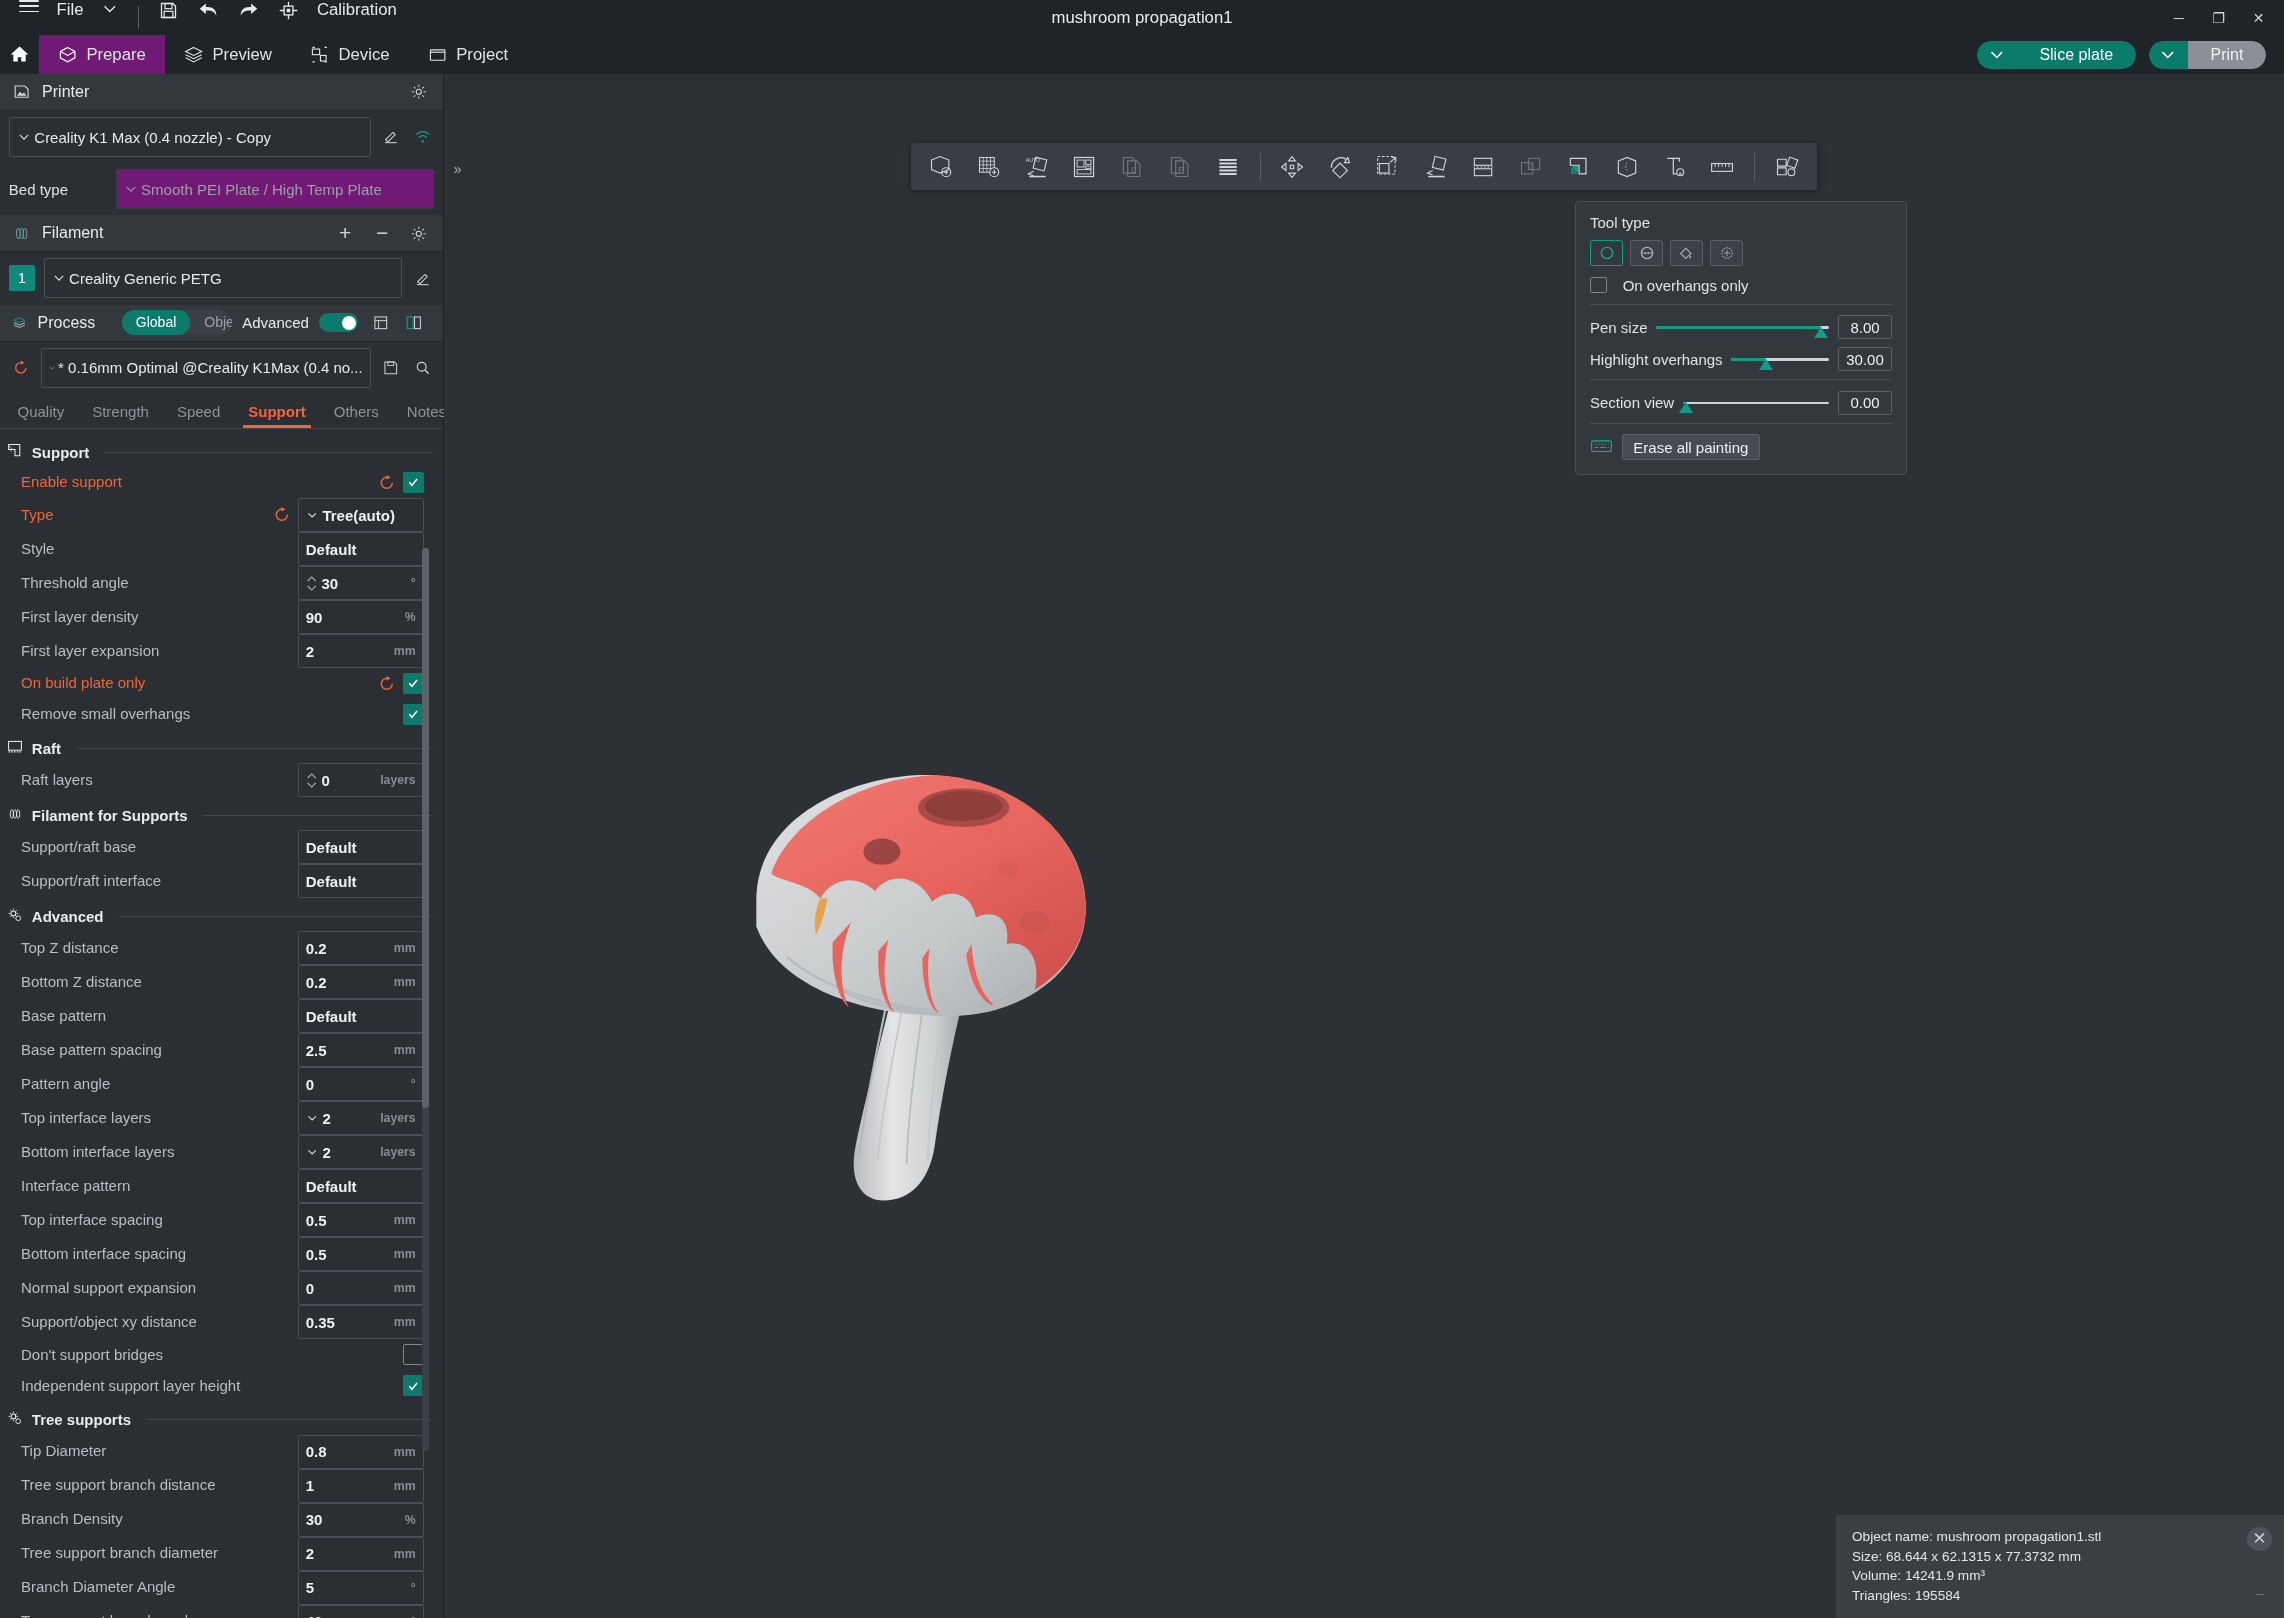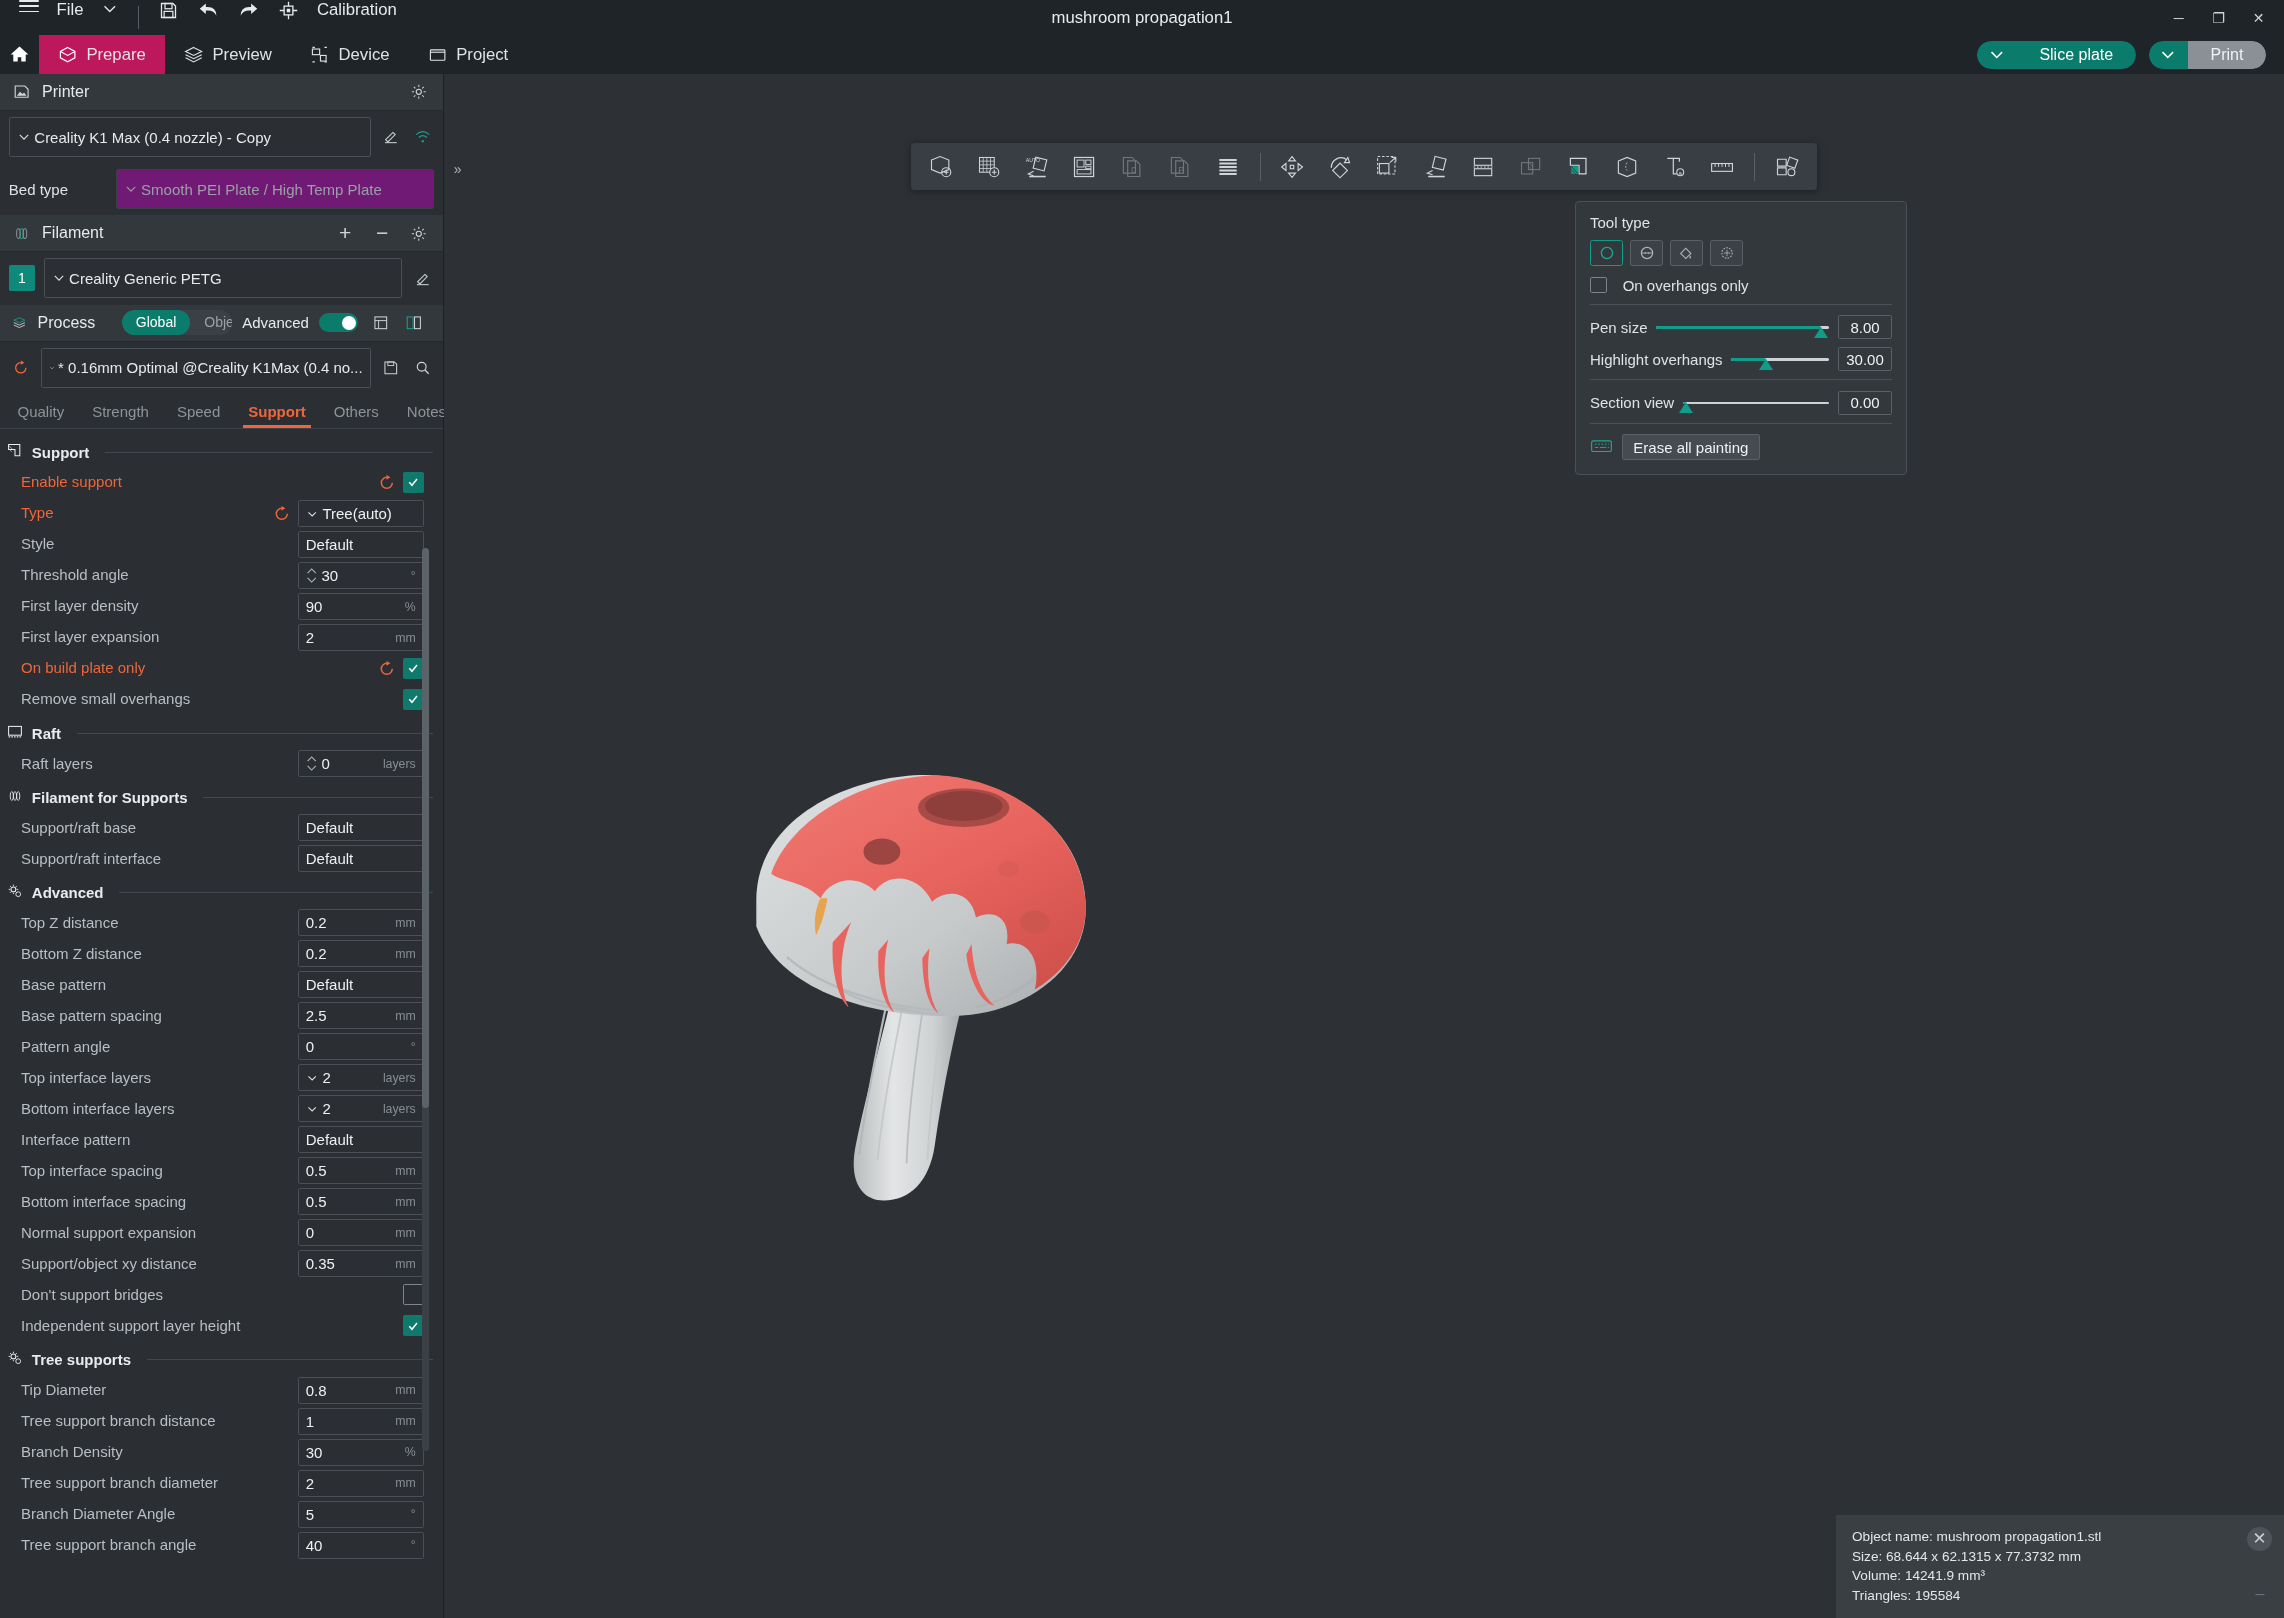--- a/index.html
+++ b/index.html
@@ -33,21 +33,21 @@
   
   .navbar {
     height: 39px; background: #1e2427; display: flex; align-items: stretch;
     flex: 0 0 39px; position: relative;
   }
   .nav-home { width: 39px; display: flex; align-items: center; justify-content: center; }
   .nav-tab {
     display: flex; align-items: center; gap: 8.8px; padding: 0 19.3px;
     font-size: 16.7px; color: #dfe3e6; cursor: default;
   }
-  .nav-tab.active { background: #be185d; }
+  .nav-tab.active { background: #701a75; }
   .nav-right { margin-left: auto; display: flex; align-items: center; gap: 12.3px; padding-right: 17.6px; }
   .btn-split { display: flex; align-items: center; height: 28px; border-radius: 14px; overflow: hidden; }
   .btn-split .caret {
     background: #0b7b6c; width: 39px; height: 28px; display: flex; align-items: center; justify-content: center;
     border-top-left-radius: 14px; border-bottom-left-radius: 14px;
   }
   .btn-split .main {
     background: #0b7b6c; padding: 0 23px; height: 28px; display: flex; align-items: center;
     font-size: 16px; color: #ffffff; border-top-right-radius: 14px; border-bottom-right-radius: 14px;
   }
@@ -110,21 +110,21 @@
   .srow { display: flex; align-items: center; min-height: 31px; padding: 0 19.3px 0 21px; }
   .srow .name { font-size: 15px; color: #b8bec3; flex: 1; line-height: 1.22; padding-right: 7px; }
   .srow .name.hl { color: #f0653a; }
   .srow .ctl { width: 151px; flex: 0 0 151px; display: flex; align-items: center; justify-content: flex-end; gap: 7px; }
 
   .reset { width: 17.6px; height: 17.6px; flex: 0 0 17.6px; }
   .chk { width: 21px; height: 21px; background: #0f7a6b; border-radius: 1.8px; display: flex; align-items: center; justify-content: center; }
   .chk.off { background: transparent; border: 0.9px solid #7e858a; }
   .field {
     width: 126px; height: 27px; background: #2b2f33; border: 0.9px solid #4a5055; border-radius: 1.8px;
-    display: flex; align-items: center; padding: 8px 7px; font-size: 15px; color: #eef1f3; gap: 4.4px;
+    display: flex; align-items: center; padding: 16px 7px; font-size: 15px; color: #eef1f3; gap: 4.4px; font-weight: bold;
   }
   .field .val { flex: 1; white-space: nowrap; overflow: hidden; }
   .field .unit { font-size: 12.3px; color: #868d92; }
   .spin { display: flex; flex-direction: column; gap: 0.9px; color: #aeb4b9; line-height: 0.6; font-size: 11.4px; }
 
   .scrollbar {
     position: absolute; right: 14px; top: 474px; width: 7px; bottom: 167px;
     background: #3a4045; border-radius: 3.5px;
   }
   .scrollbar i { position: absolute; top: 0; left: 0; width: 7px; height: 62%; background: #5b6268; border-radius: 3.5px; }

